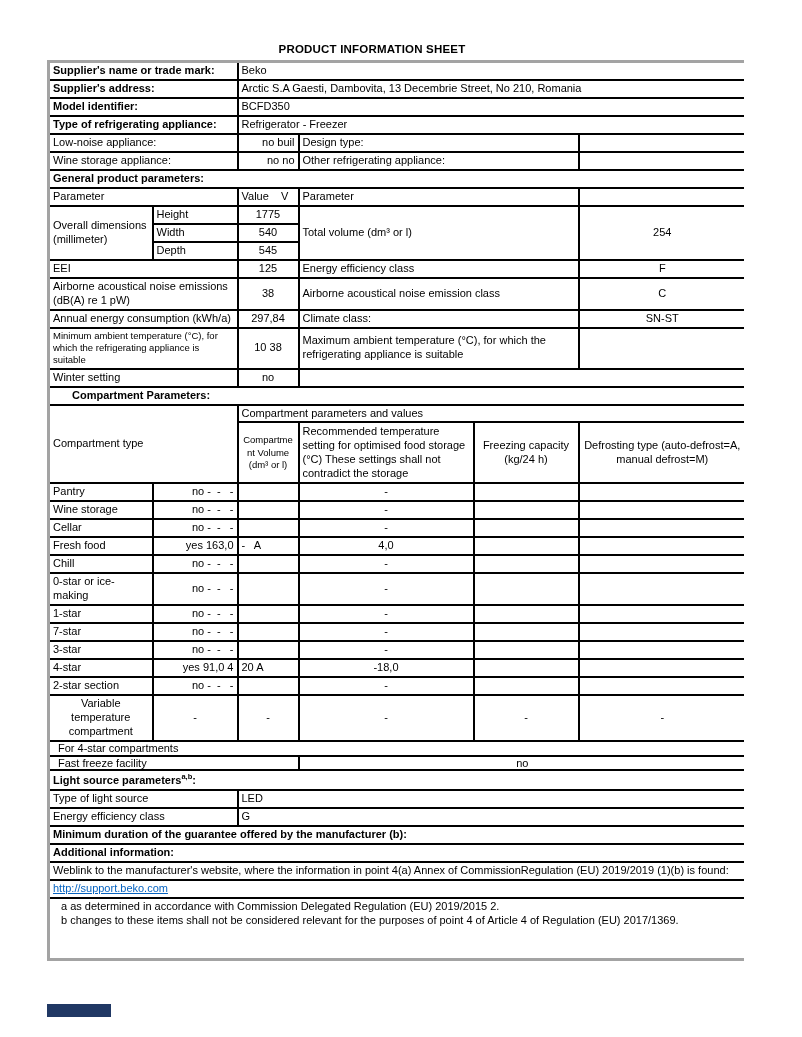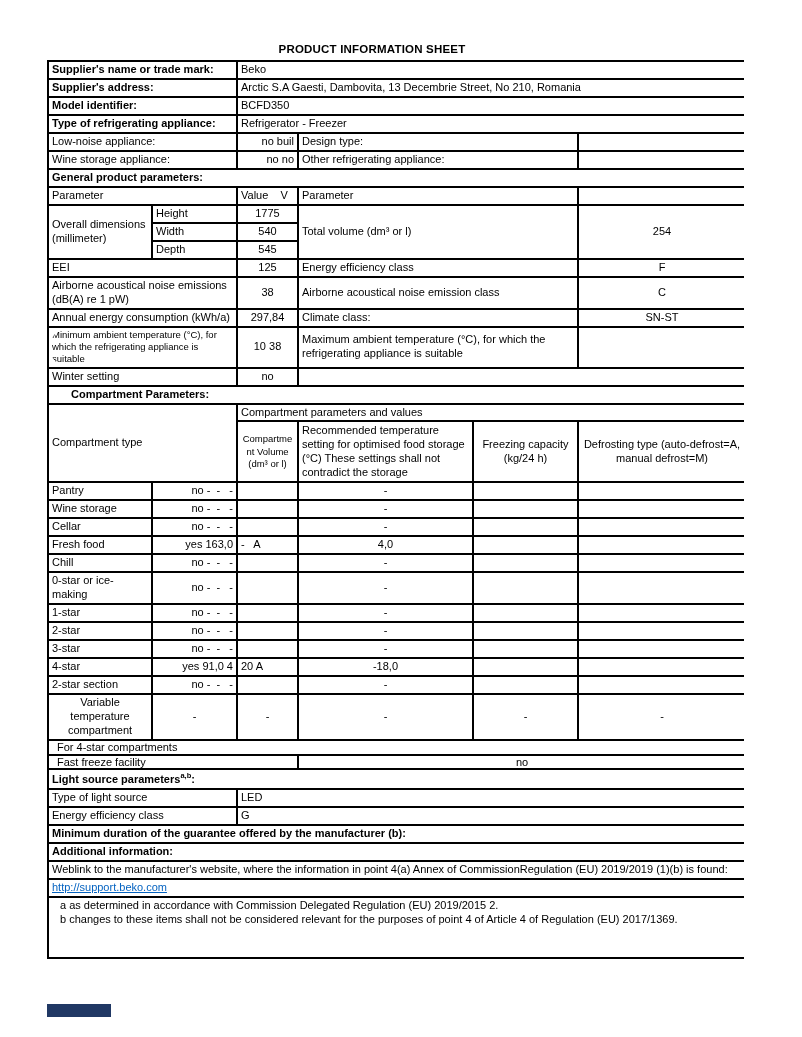--- a/index.html
+++ b/index.html
@@ -2,28 +2,28 @@
 <html><head>
 <meta charset="utf-8">
 <style>
   html,body{margin:0;padding:0;background:#fff;}
   .page{position:relative;width:744px;height:1037px;background:#ffffff;
         font-family:"Liberation Sans",sans-serif;color:#000;overflow:hidden;}
   .doc-title{position:absolute;top:43px;left:0;width:100%;text-align:center;
              font-size:11.5px;font-weight:bold;letter-spacing:.2px;}
   table.sheet{position:absolute;left:47px;top:60px;width:698px;
               border-collapse:collapse;table-layout:fixed;
-              border:1px solid #a3a3a3;}
+              border:3px solid #a3a3a3;}
   td{border:2px solid #000;font-size:11px;line-height:1.27;padding:1px 3px;
      vertical-align:middle;overflow:hidden;}
   .b{font-weight:bold;}
   .c{text-align:center;}
   .r{text-align:right;}
   .pre{white-space:pre;}
-  .sm{font-size:9.5px;line-height:1.3;border-radius:19px;}
+  .sm{font-size:9.5px;line-height:1.3;}
   .brk{overflow-wrap:anywhere;word-wrap:break-word;}
   .topal{vertical-align:top;margin-left:40px;}
   .thin td{height:11px;line-height:1.15;padding-top:0;padding-bottom:0;}
   .tallfoot td{height:57px;}
   .minamb td{height:33px;}
   .hdr2 td{height:57px;}
   .varrow td{height:40px;}
   sup{font-size:7.5px;font-weight:bold;text-align:right;}
   a.weblink{color:#0563C1;text-decoration:underline;cursor:pointer;}
   .bottom-box{position:absolute;left:47px;top:1004px;width:64px;height:13px;background:#203864;}
@@ -196,21 +196,21 @@
     </tr>
     <tr>
       <td>1-star</td>
       <td class="r pre">no -  -   -</td>
       <td class="pre"></td>
       <td class="c">-</td>
       <td class="c"></td>
       <td class="c"></td>
     </tr>
     <tr>
-      <td>2-star</td>
+      <td>7-star</td>
       <td class="r pre">no -  -   -</td>
       <td class="pre"></td>
       <td class="c">-</td>
       <td class="c"></td>
       <td class="c"></td>
     </tr>
     <tr>
       <td>3-star</td>
       <td class="r pre">no -  -   -</td>
       <td class="pre"></td>

